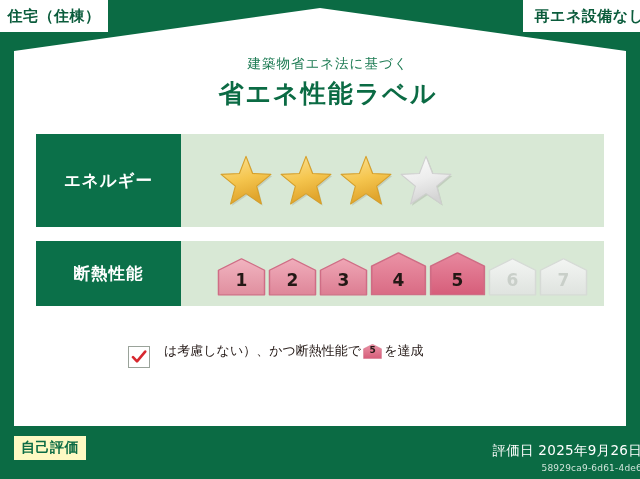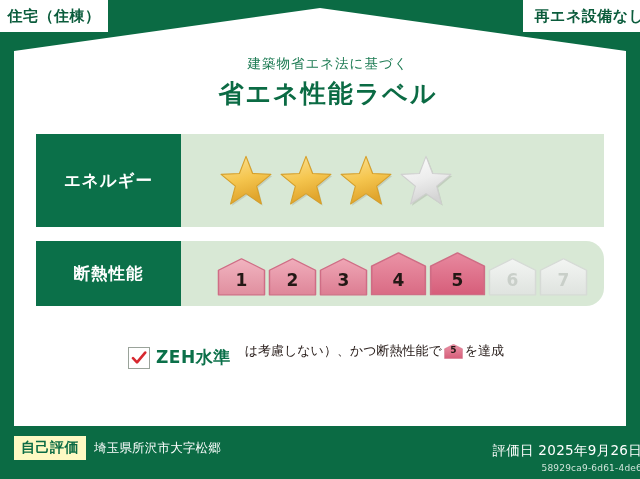--- a/index.html
+++ b/index.html
@@ -106,21 +106,21 @@
     text-align: center;
   }
   .metric-value {
     flex: 1 1 auto;
     display: flex;
     align-items: center;
     padding-left: 36px;
   }
 
   .row-energy { height: 93px; }
-  .row-insul  { height: 65px; border-radius: 18px; }
+  .row-insul  { height: 65px; }
 
   
   .star-strip { display: flex; align-items: center; gap: 2px; }
   .star {
     width: 58px;
     height: 56px;
     display: block;
   }
 
   
@@ -386,41 +386,39 @@
 
   </div>
 
   <div class="zeh-area">
     <div class="zeh-badge">
       <span class="zeh-check">
         <svg width="16" height="16" viewBox="0 0 16 16">
           <path d="M2 8.2 L6 12.4 L14.2 2.6" fill="none" stroke="#d7282f" stroke-width="2.6" stroke-linecap="round" stroke-linejoin="round"></path>
         </svg>
       </span>
-      <span class="zeh-text">ZEH水準</span>
     </div>
     <div class="zeh-desc">
       <div>
         <span>は考慮しない）、かつ断熱性能で</span><span class="inline-house" id="inline-house"><span class="house-chip" style="width: 19px; height: 15px; display: inline-block;"><svg width="19" height="15" viewBox="0 0 100 100" preserveAspectRatio="none">
                 <defs>
                   <linearGradient id="hgon5inline" x1="0" y1="0" x2="0" y2="1">
                     <stop offset="0%" stop-color="#eb93a6"></stop>
                     <stop offset="100%" stop-color="#d65e7a"></stop>
                   </linearGradient>
                 </defs>
                 <polygon points="50,2 97,32 97,97 3,97 3,32" fill="url(#hgon5inline)" stroke="#cf6d85" stroke-width="3" stroke-linejoin="round"></polygon>
               </svg><span class="num" style="font-size: 9px; bottom: 1px;">5</span></span></span><span>を達成</span>
       </div>
     </div>
   </div>
 
   <div class="footer">
     <div class="self-eval">
       <span class="self-eval-badge">自己評価</span>
-      <span class="self-eval-addr">埼玉県所沢市大字松郷</span>
     </div>
     <div class="eval-date-wrap">
       <div class="eval-date">評価日 2025年9月26日</div>
       <div class="eval-id">58929ca9-6d61-4de6</div>
     </div>
   </div>
 
 </div>
 
 </body></html>

